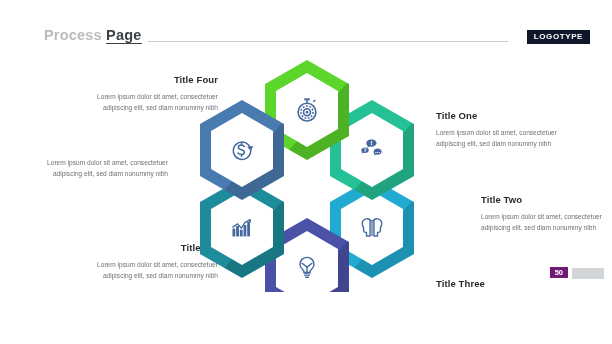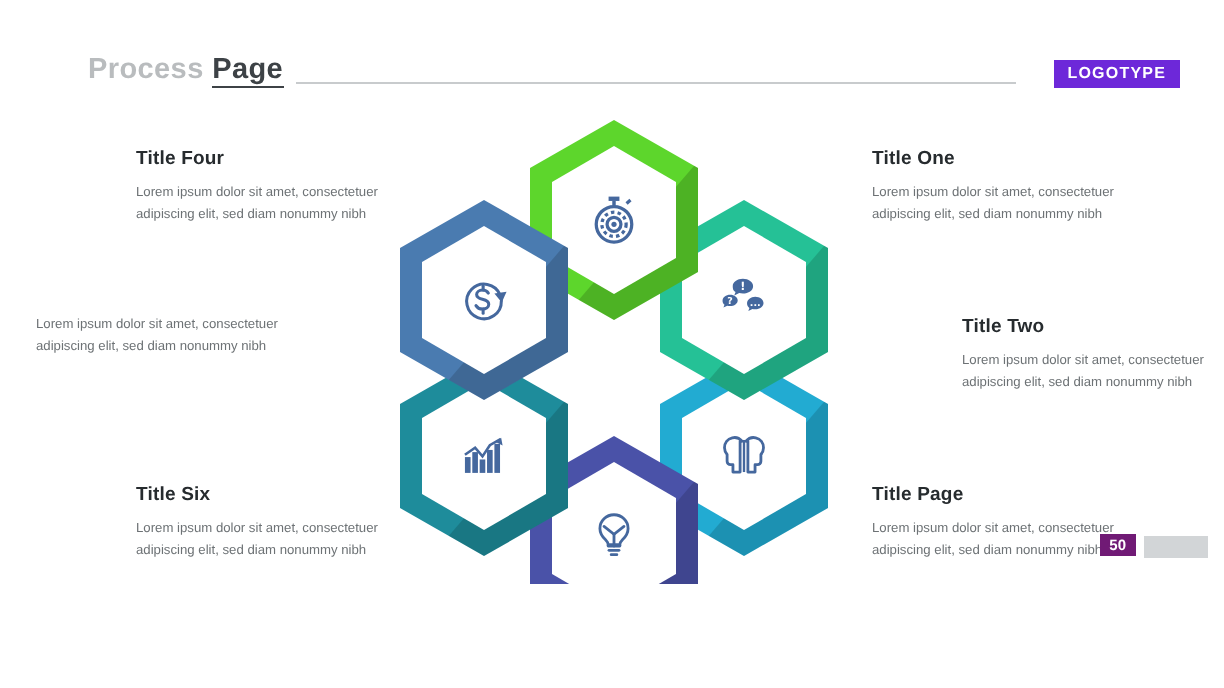--- a/index.html
+++ b/index.html
@@ -40,21 +40,21 @@
   }
   .hdr-rule {
     position: absolute;
     left: 148px; top: 41px;
     width: 360px; height: 1px;
     background: #c8cbcd;
   }
   .logo-badge {
     position: absolute;
     right: 22px; top: 30px;
-    background: #6d28d9;
+    background: #0f172a;
     color: #ffffff;
     font-size: 8px;
     font-weight: bold;
     letter-spacing: 0.6px;
     padding: 2.5px 7px 3px 7px;
     line-height: 1;
   }
 
   
   .txt-block { position: absolute; width: 150px; }
@@ -63,22 +63,22 @@
     font-weight: bold;
     color: #262b2e;
     margin-bottom: 7px;
     letter-spacing: 0.1px;
   }
   .txt-block .t-body {
     font-size: 6.6px;
     line-height: 1.62;
     color: #6d7275;
   }
-  .align-right { }
-  .align-left  { text-align: left; }
+  .align-right { text-align: right; }
+  .align-left  { text-align: left; margin-top: 36px; }
 
   
   #blk-four  { left: 68px;  top: 74px; }
   #blk-five  { left: 18px;  top: 158px; }
   #blk-six   { left: 68px;  top: 242px; }
   #blk-one   { left: 436px; top: 74px; }
   #blk-two   { left: 481px; top: 158px; }
   #blk-three { left: 436px; top: 242px; }
 
   
@@ -168,21 +168,21 @@
     <div class="t-title">Title One</div>
     <div class="t-body">Lorem ipsum dolor sit amet, consectetuer adipiscing elit, sed diam nonummy nibh</div>
   </div>
 
   <div class="txt-block align-left" id="blk-two">
     <div class="t-title">Title Two</div>
     <div class="t-body">Lorem ipsum dolor sit amet, consectetuer adipiscing elit, sed diam nonummy nibh</div>
   </div>
 
   <div class="txt-block align-left" id="blk-three">
-    <div class="t-title">Title Page</div>
+    <div class="t-title">Title Three</div>
     <div class="t-body">Lorem ipsum dolor sit amet, consectetuer adipiscing elit, sed diam nonummy nibh</div>
   </div>
 
   <div id="cluster">
 
     <div class="hex" id="hex-top">
       <svg viewBox="0 0 92 104">
         <defs>
           <clipPath id="clipTop">
               <path d="M46 2 L88 26 L88 78 L46 102 L4 78 L4 26 Z"></path>

